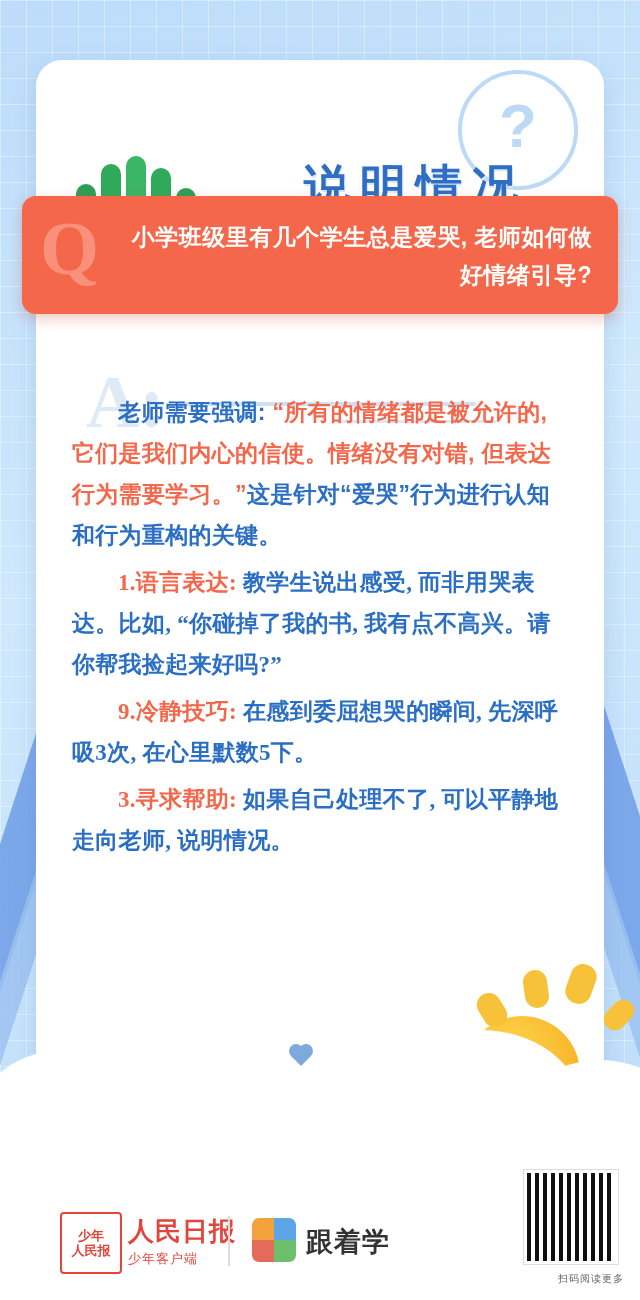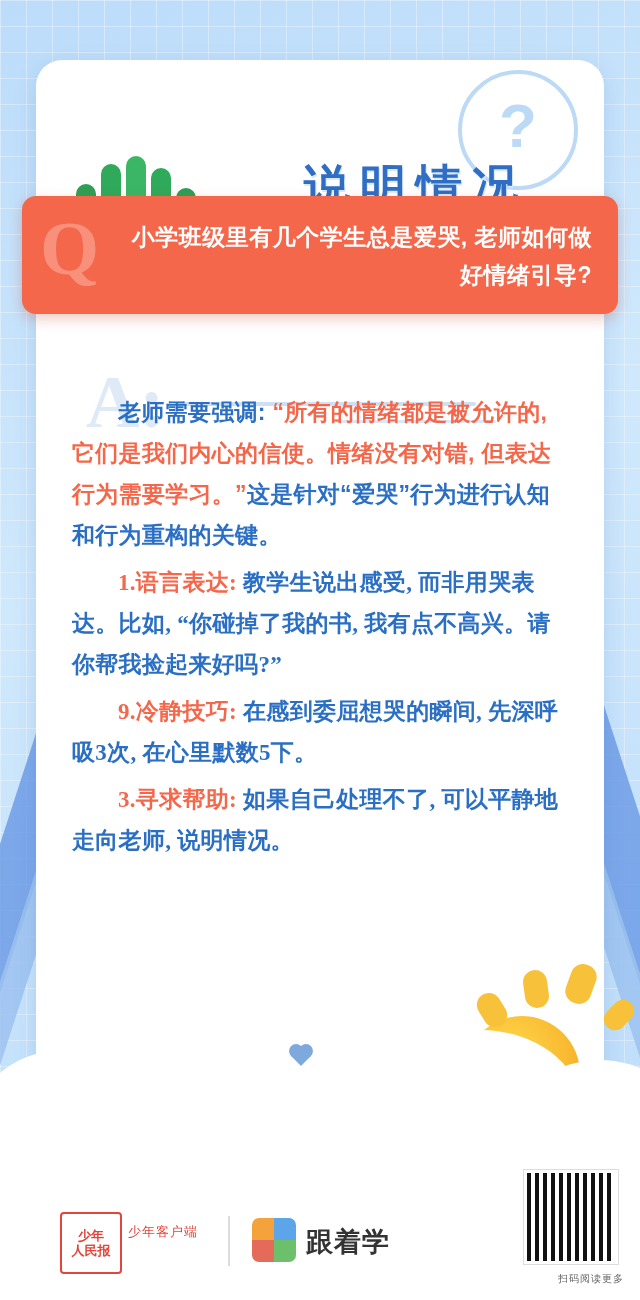--- a/index.html
+++ b/index.html
@@ -103,21 +103,21 @@
   .heart:before,.heart:after{content:"";position:absolute;width:14px;height:14px;background:inherit;border-radius:50%;}
   .heart:before{left:-7px;top:0;}
   .heart:after{left:0;top:-7px;}
 
   
   #footer{position:absolute;left:0;bottom:0;width:640px;height:112px;background:#fff;}
   .logo-box{position:absolute;left:60px;top:24px;width:58px;height:58px;border:2px solid #e2453c;border-radius:4px;
             display:flex;flex-direction:column;align-items:center;justify-content:center;color:#e2453c;font-size:13px;line-height:15px;font-weight:bold;}
   .brand{position:absolute;left:128px;top:26px;color:#e2453c;}
   .brand .b1{font-size:26px;font-weight:bold;letter-spacing:1px;}
-  .brand .b2{font-size:13px;letter-spacing:1px;margin-top:9px;font-family:Liberation Mono, monospace;}
+  .brand .b2{font-size:13px;letter-spacing:1px;margin-top:1px;font-family:Liberation Mono, monospace;}
   .divider{position:absolute;left:228px;top:28px;width:2px;height:50px;background:#dcdcdc;}
   .sq{position:absolute;left:252px;top:30px;width:44px;height:44px;border-radius:7px;overflow:hidden;
       display:grid;grid-template-columns:1fr 1fr;grid-template-rows:1fr 1fr;}
   .sq i{display:block;}
   .partner{position:absolute;left:306px;top:36px;font-size:27px;font-weight:bold;color:#333;letter-spacing:1px;}
   .qr{position:absolute;right:22px;bottom:36px;width:88px;height:88px;background:#fff;
       background-image:
         repeating-linear-gradient(90deg,#111 0 4px,#fff 4px 8px),
         repeating-linear-gradient(0deg,rgba(17,17,17,.55) 0 4px,#fff 4px 8px);
       border:3px solid #fff;box-shadow:0 0 0 1px #ddd;}
@@ -205,20 +205,21 @@
   <div class="cloud" style="left:520px;bottom:0;width:160px;height:120px;"></div>
   <div class="cloud" style="left:0;bottom:-60px;width:640px;height:120px;border-radius:0;"></div>
 </div>
 
 <div id="footer">
   <div class="logo-box">
     <span>少年</span>
     <span>人民报</span>
   </div>
   <div class="brand">
+    <div class="b1">人民日报</div>
     <div class="b2">少年客户端</div>
   </div>
   <div class="divider"></div>
   <div class="sq">
     <i style="background:#f3a23c;"></i>
       <i style="background:#5ba5e8;"></i>
     <i style="background:#e46a5a;"></i>
       <i style="background:#6cc06c;"></i>
   </div>
   <div class="partner">跟着学</div>

